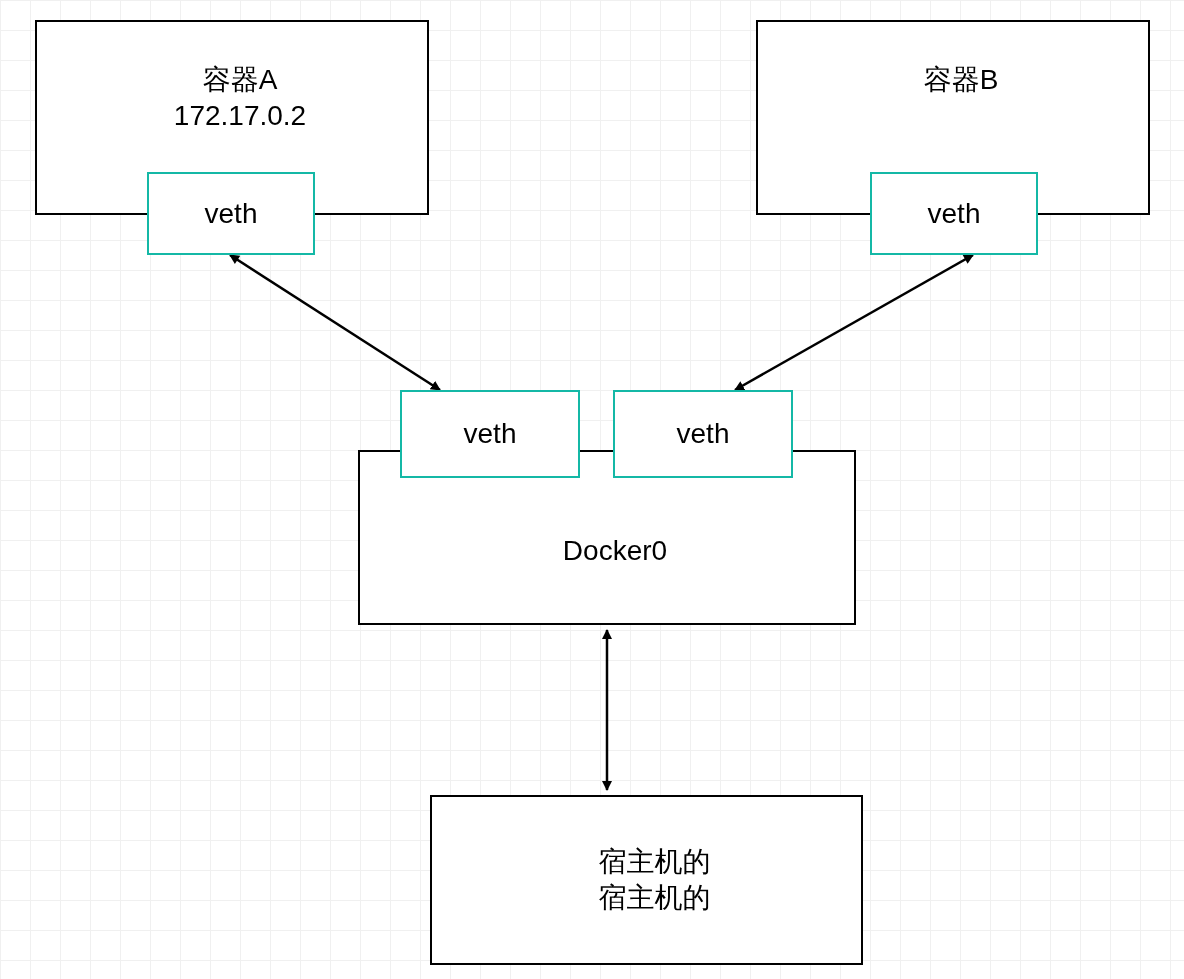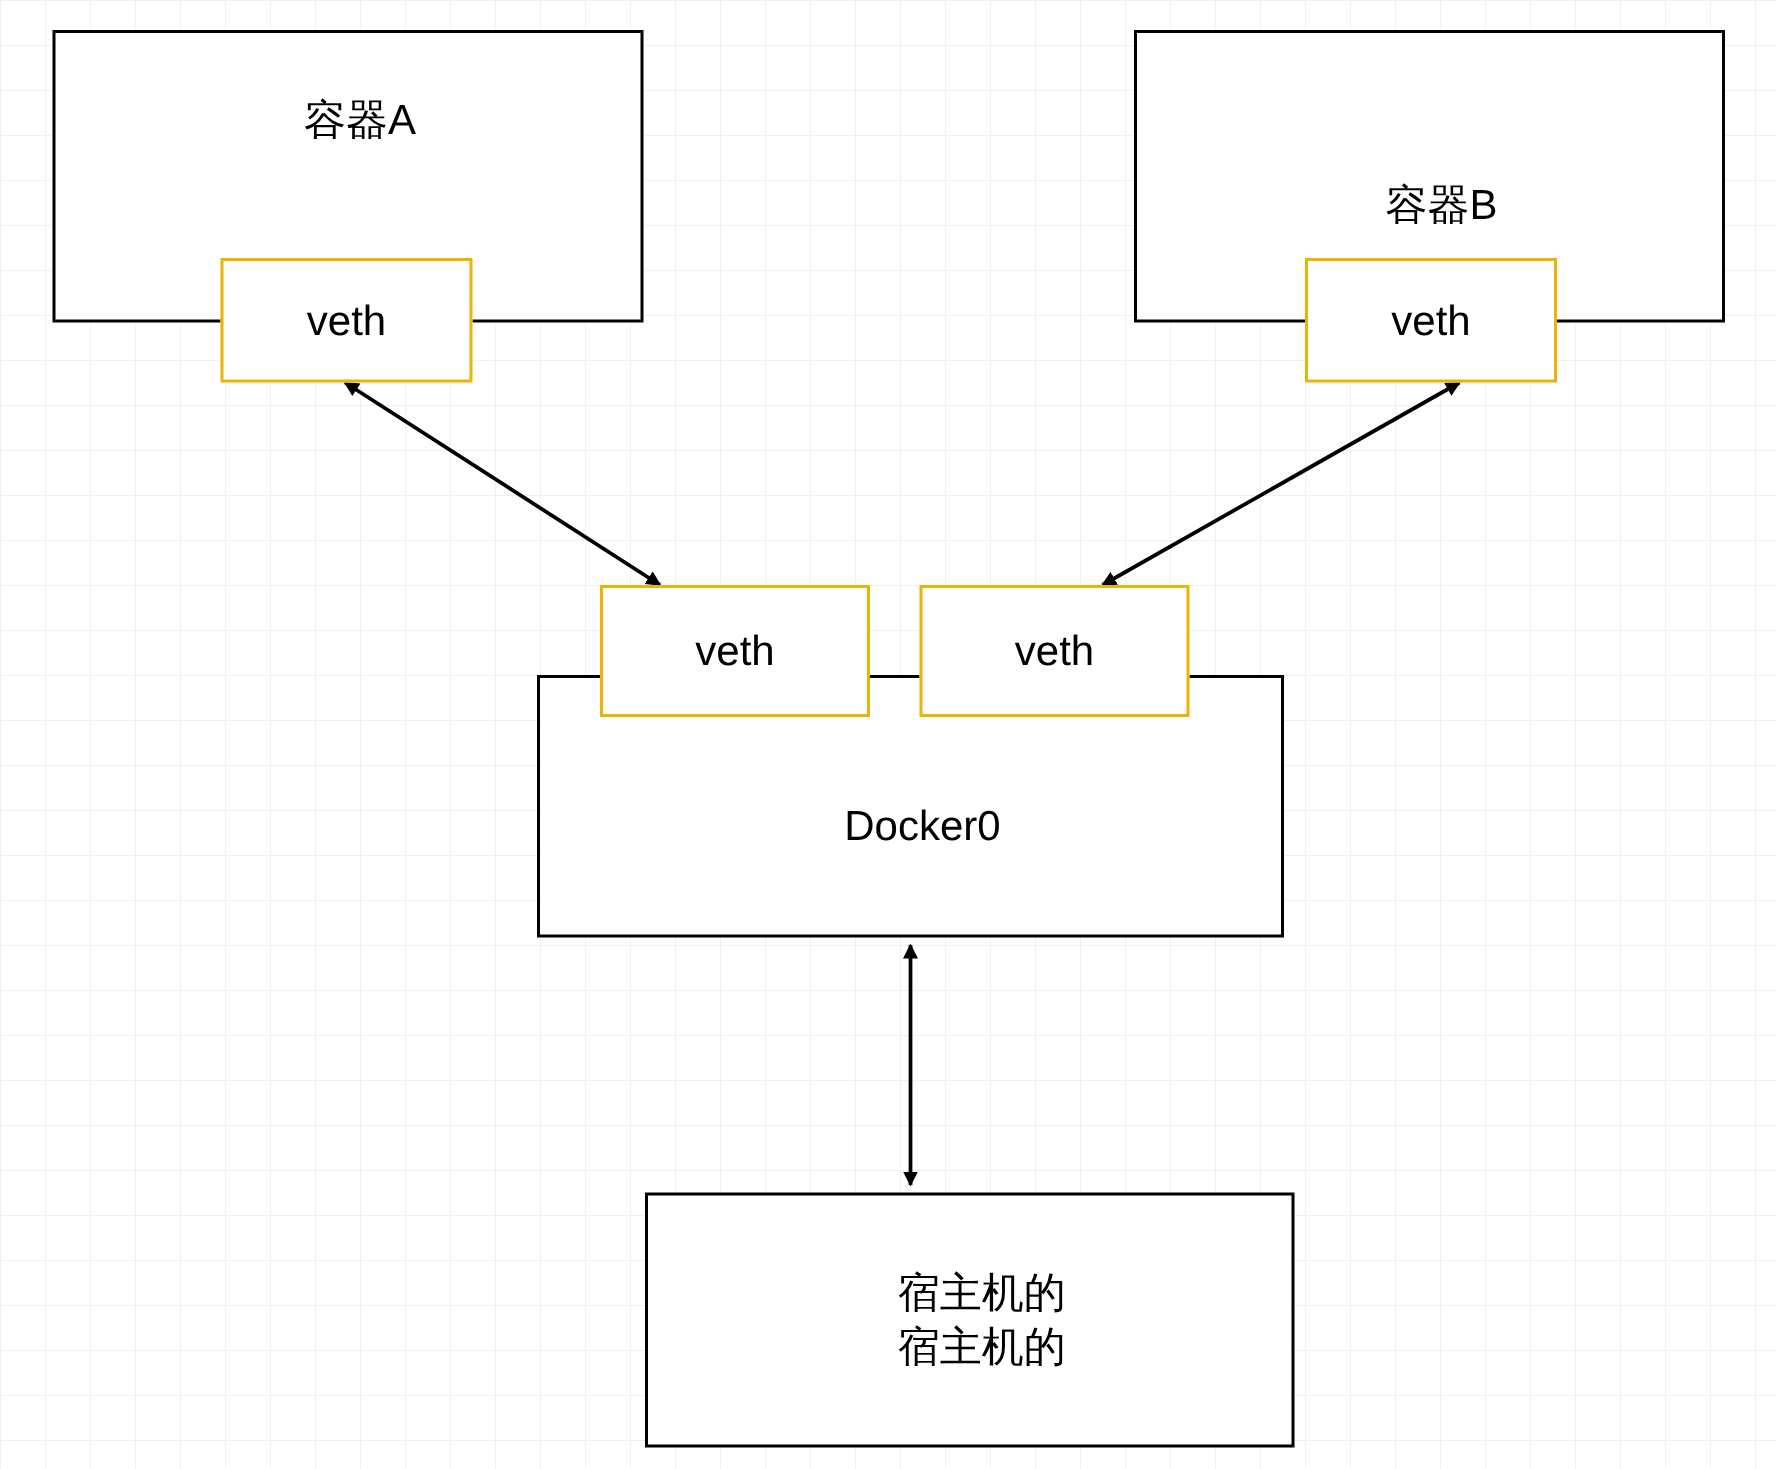--- a/index.html
+++ b/index.html
@@ -32,21 +32,21 @@
     justify-content: center;
     text-align: center;
     font-size: 28px;
     line-height: 1.3;
     z-index: 2;
     padding-left: 16px;
   }
   .small-box {
     position: absolute;
     background: #ffffff;
-    border: 2px solid #eab308;
+    border: 2px solid #14b8a6;
     box-sizing: border-box;
     display: flex;
     align-items: center;
     justify-content: center;
     font-size: 28px;
     z-index: 3;
   }
   svg.overlay {
     position: absolute;
     top: 0; left: 0;
@@ -74,26 +74,27 @@
 
   <line x1="230" y1="255" x2="440" y2="390" stroke="#000" stroke-width="2.5" marker-start="url(#arrowStart)" marker-end="url(#arrowEnd)"></line>
 
   <line x1="973" y1="255" x2="735" y2="390" stroke="#000" stroke-width="2.5" marker-start="url(#arrowStart)" marker-end="url(#arrowEnd)"></line>
 
   <line x1="607" y1="630" x2="607" y2="790" stroke="#000" stroke-width="2.5" marker-start="url(#arrowStart)" marker-end="url(#arrowEnd)"></line>
 </svg>
 
 <div class="box" style="left:35px; top:20px; width:394px; height:195px; justify-content:flex-start; padding-top:40px;">
   <span class="label-line">容器A</span>
+  <span class="label-line">172.17.0.2</span>
 </div>
 <div class="small-box" style="left:147px; top:172px; width:168px; height:83px;">
   <span>veth</span>
 </div>
 
-<div class="box" style="left:756px; top:20px; width:394px; height:195px; justify-content:center; padding-top:40px;">
+<div class="box" style="left:756px; top:20px; width:394px; height:195px; justify-content:space-between; padding-top:40px;">
   <span class="label-line">容器B</span>
 </div>
 <div class="small-box" style="left:870px; top:172px; width:168px; height:83px;">
   <span>veth</span>
 </div>
 
 <div class="box" style="left:358px; top:450px; width:498px; height:175px; justify-content:center;">
   <span style="margin-top:28px;text-align:right;">Docker0</span>
 </div>
 <div class="small-box" style="left:400px; top:390px; width:180px; height:88px;">

